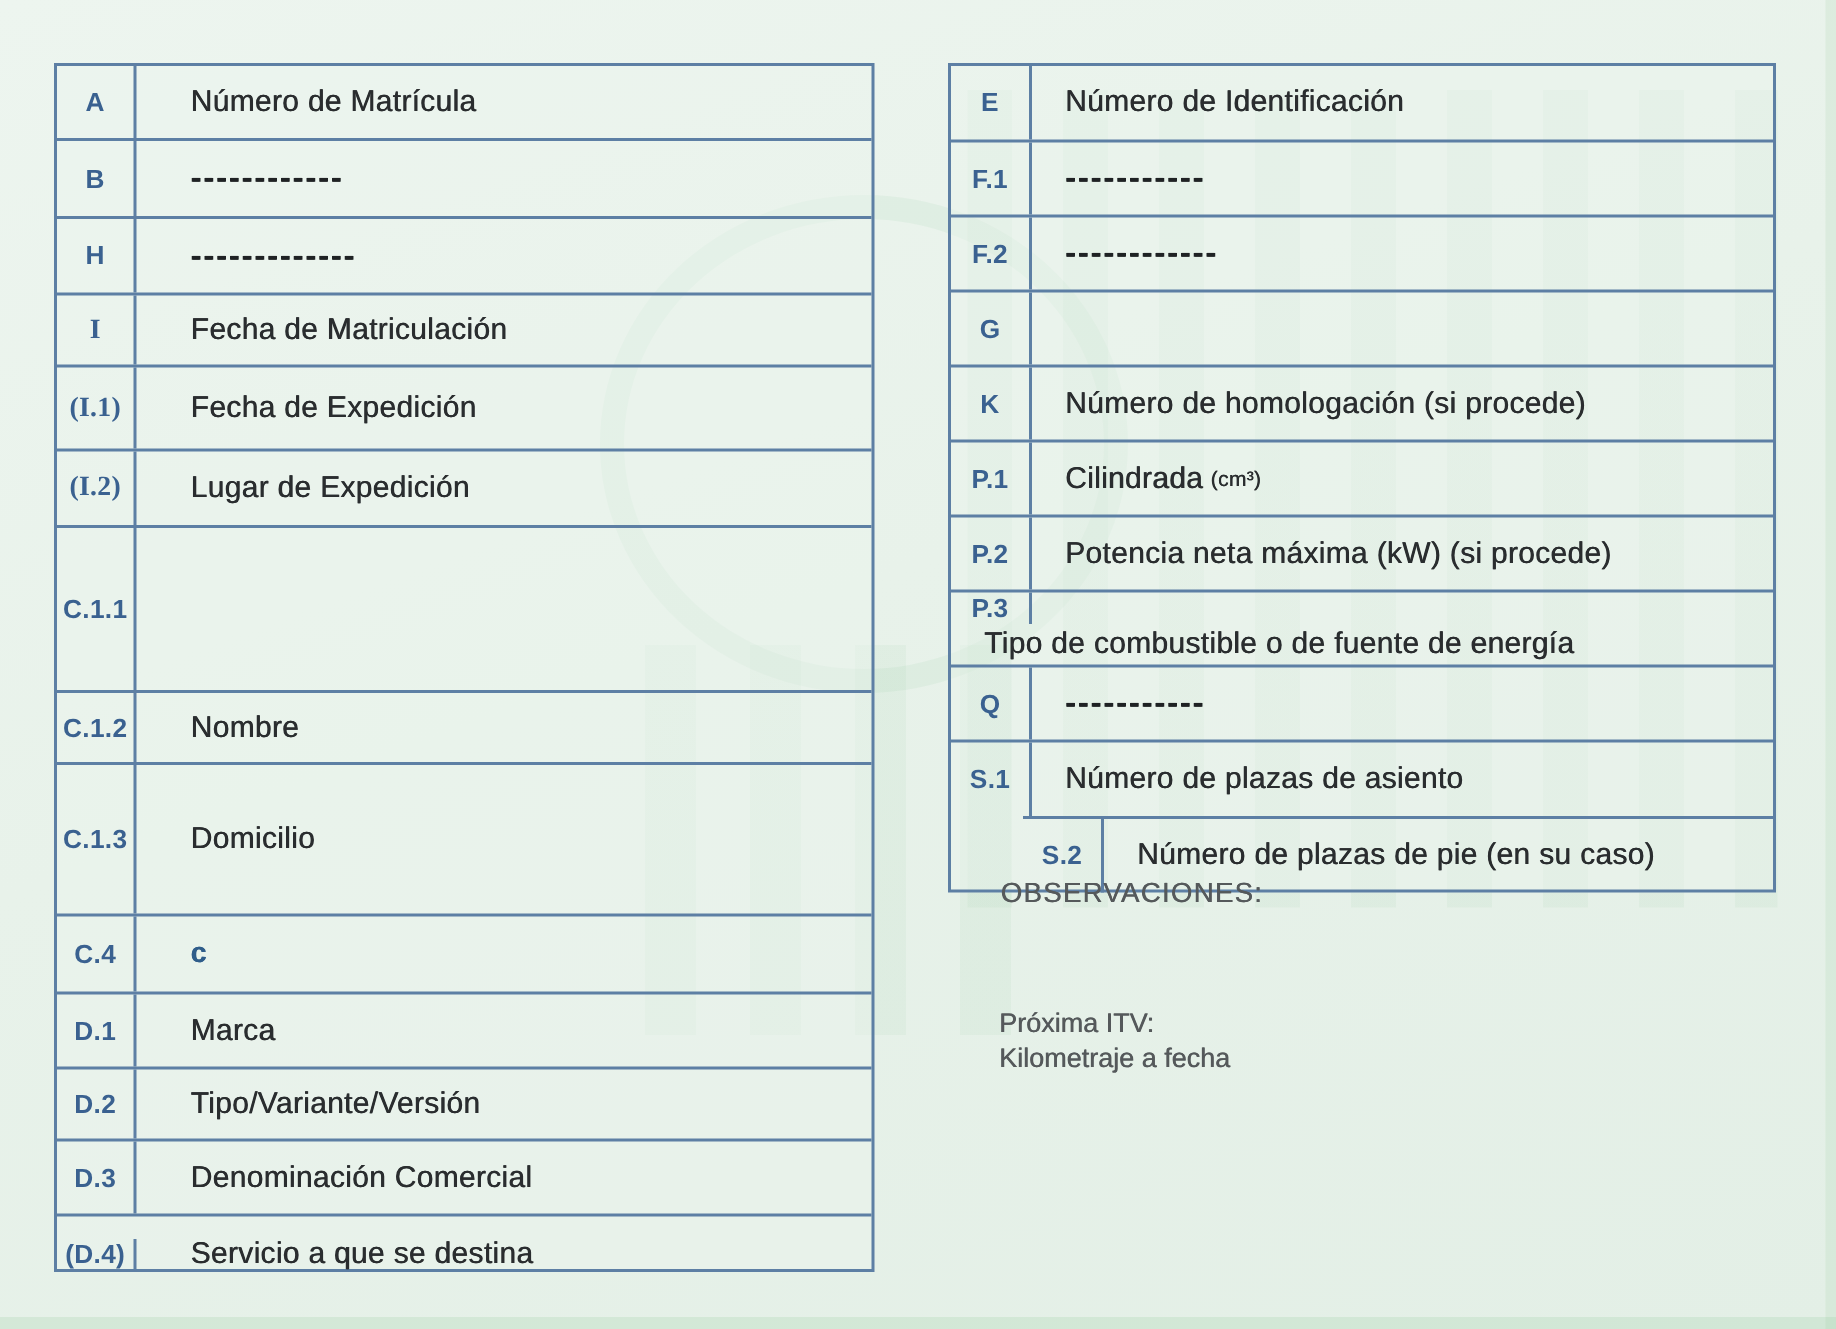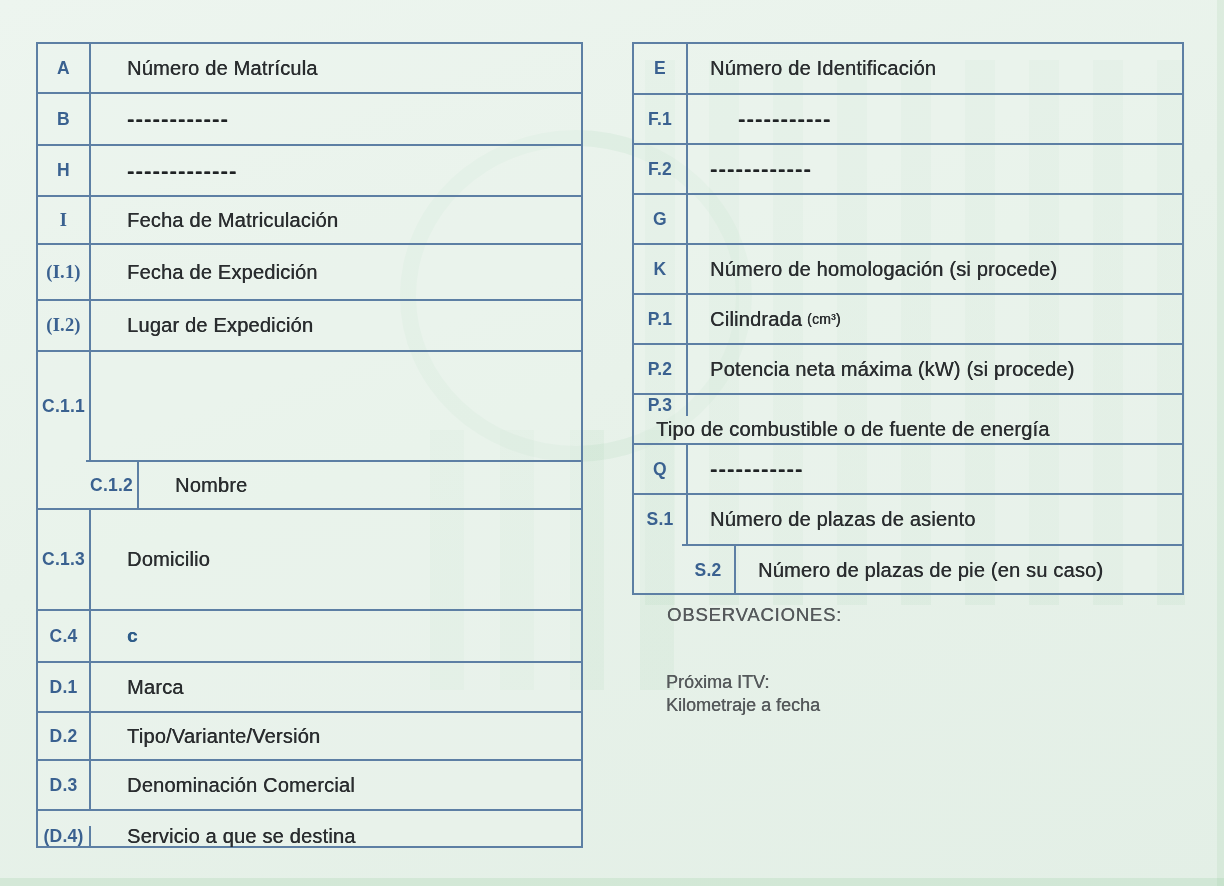--- a/index.html
+++ b/index.html
@@ -80,21 +80,21 @@
     text-shadow:0.5px 0 0 currentColor;
   }
   .tlabel.tight{padding-left:12px;color:#2f5d8a;font-weight:600;font-size:19px;}
   .lbl-small{font-size:14px;margin-left:5px;text-shadow:0.3px 0 0 currentColor;}
 
   
   .note{
     position:absolute;color:var(--note);
     text-shadow:0.3px 0 0 currentColor;white-space:nowrap;
   }
-  .note.obs{left:667px;top:604px;font-size:18.5px;letter-spacing:0.8px;}
+  .note.obs{left:667px;top:584px;font-size:18.5px;letter-spacing:0.8px;}
   .note.itv{left:666px;top:672px;font-size:18px;}
   .note.km {left:666px;top:695px;font-size:18px;}
 </style>
 </head>
 <body>
 
 <div class="page">
 
   <div class="wm-stripes"></div>
   <div class="wm-emblem"></div>
@@ -135,21 +135,21 @@
       </div>
       <div class="trow" style="height: 51px;">
         <div class="tcode serif">(I.2)</div>
         <div class="tlabel">
           <span>Lugar de Expedición</span>
         </div>
       </div>
       <div class="trow" style="height: 110px; justify-content: space-between;">
         <div class="tcode">C.1.1</div>
       </div>
-      <div class="trow" style="height: 48px; margin-left: 48px;">
+      <div class="trow" style="height: 48px;">
         <div class="tcode">C.1.2</div>
         <div class="tlabel">
           <span>Nombre</span>
         </div>
       </div>
       <div class="trow" style="height: 101px;">
         <div class="tcode">C.1.3</div>
         <div class="tlabel">
           <span>Domicilio</span>
         </div>
@@ -186,21 +186,21 @@
       </div>
     </div>
 
   <div class="ftable right" id="right-table">
       <div class="trow" style="height: 49px;">
         <div class="tcode">E</div>
         <div class="tlabel">
           <span>Número de Identificación</span>
         </div>
       </div>
-      <div class="trow" style="height: 50px; gap: 28px;">
+      <div class="trow" style="height: 50px;">
         <div class="tcode">F.1</div>
         <div class="tlabel dashes">
           <span>-----------</span>
         </div>
       </div>
       <div class="trow" style="height: 50px;">
         <div class="tcode">F.2</div>
         <div class="tlabel dashes">
           <span>------------</span>
         </div>

